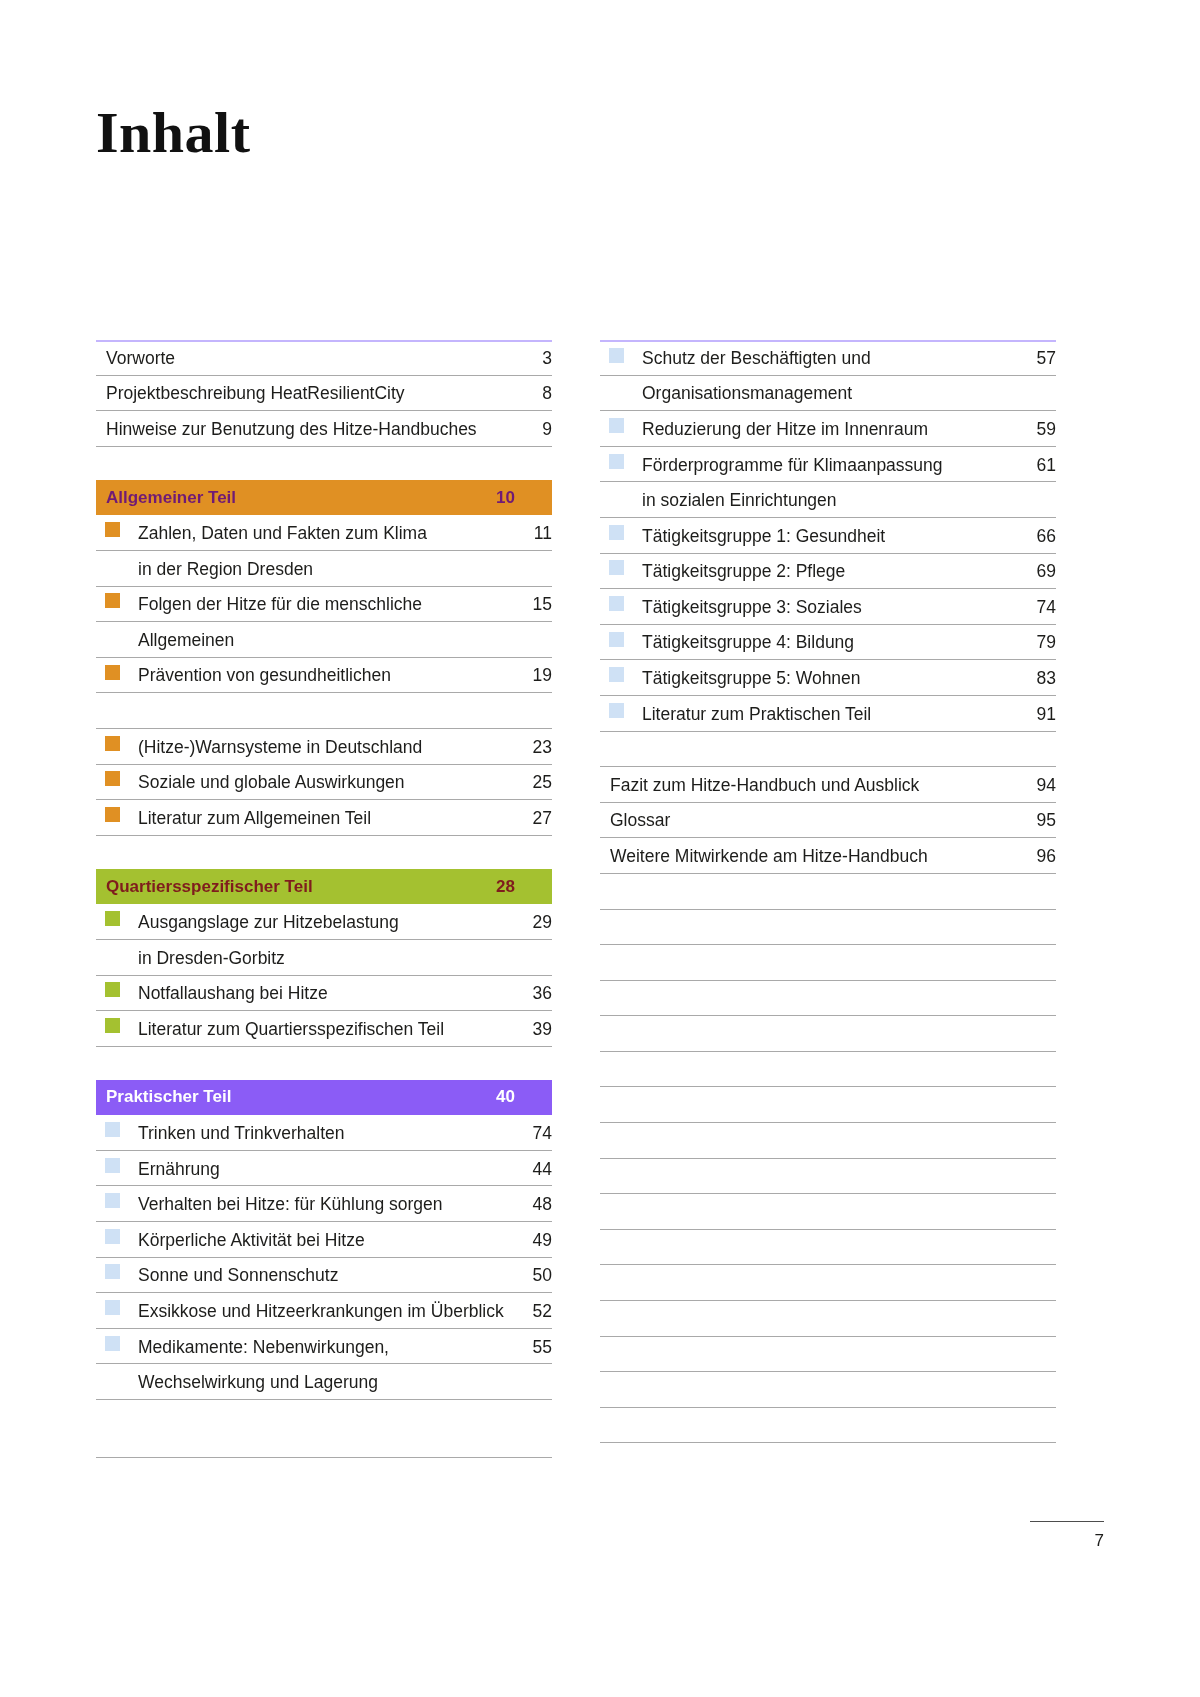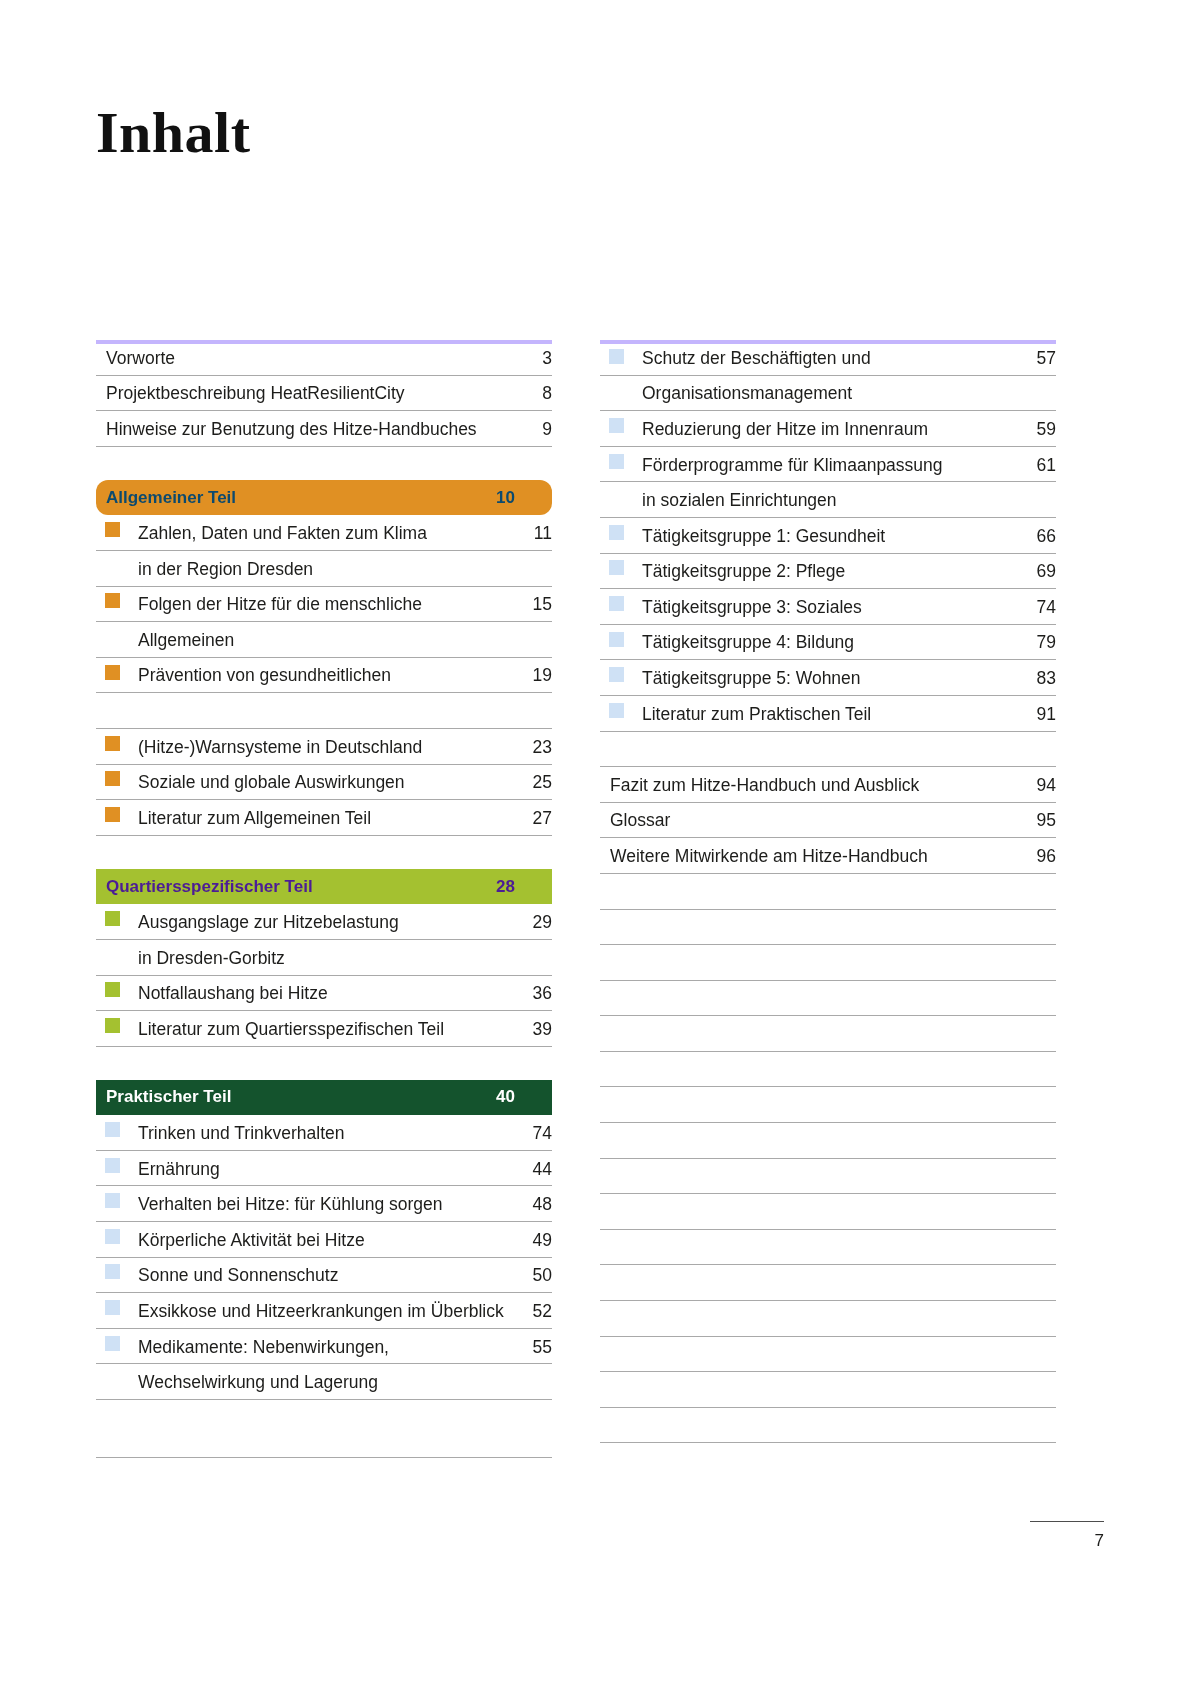--- a/index.html
+++ b/index.html
@@ -40,21 +40,21 @@
   
   .toc-block { width:100%; }
 
   .row {
     display:flex;
     align-items:flex-end;
     height:35.6px;
     border-bottom:1px solid #a9a9a9;
     padding-bottom:2px;
   }
-  .row.first { border-top:4px solid #c4b5fd; }
+  .row.first { border-top:2px solid #c4b5fd; }
 
   .bullet-cell {
     width:42px;
     flex:0 0 42px;
     display:flex;
     align-items:center;
     justify-content:flex-start;
     padding-left:9px;
     height:100%;
   }
@@ -91,23 +91,23 @@
     display:flex;
     align-items:center;
     height:35.6px;
     padding:0 10px 0 10px;
     font-size:17px;
     font-weight:bold;
   }
   .section-bar .bar-title { flex:1 1 auto; }
   .section-bar .bar-page  { flex:0 0 46px; text-align:left; }
 
-  .bar-orange { background:#e09023; color:#0c4a6e;border-radius:12px; }
-  .bar-green  { background:#a4c130; color:#4c1d95; }
-  .bar-blue   { background:#14532d; color:#ffffff; }
+  .bar-orange { background:#e09023; color:#701a75; }
+  .bar-green  { background:#a4c130; color:#7f1d1d; }
+  .bar-blue   { background:#8b5cf6; color:#ffffff; }
 
   .spacer { height:33px; }
   .spacer-sm { height:22px; }
 
   
   .row.empty { border-bottom:1px solid #a9a9a9; }
 
   
   .footer {
     position:absolute;

